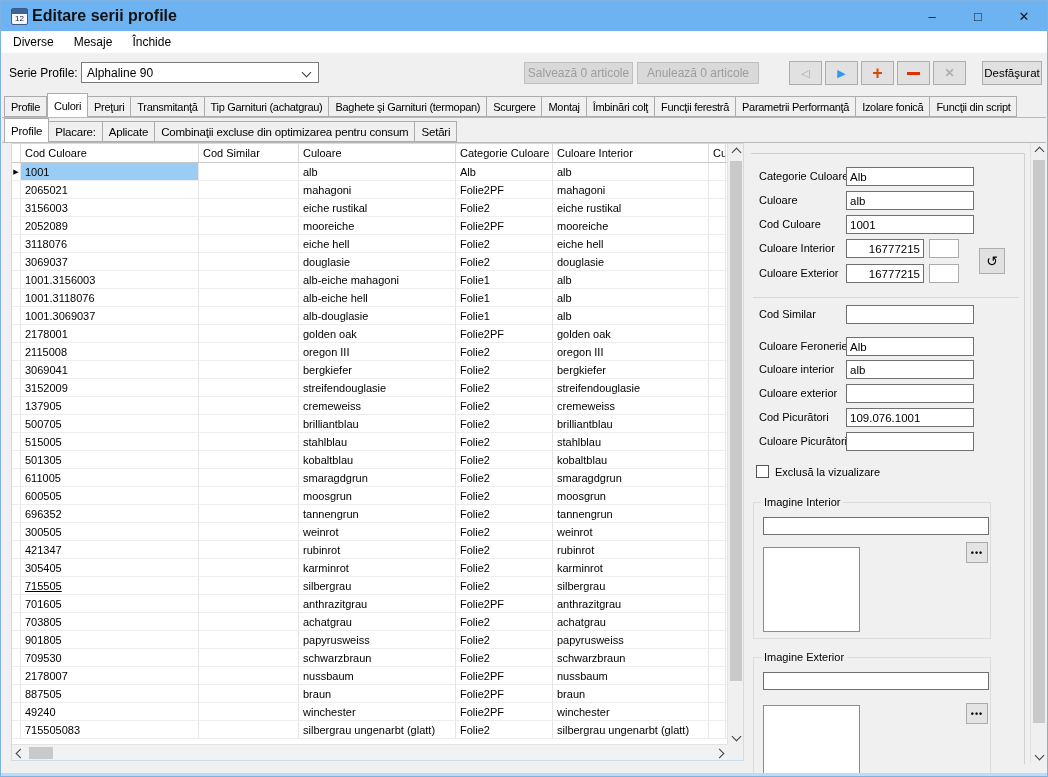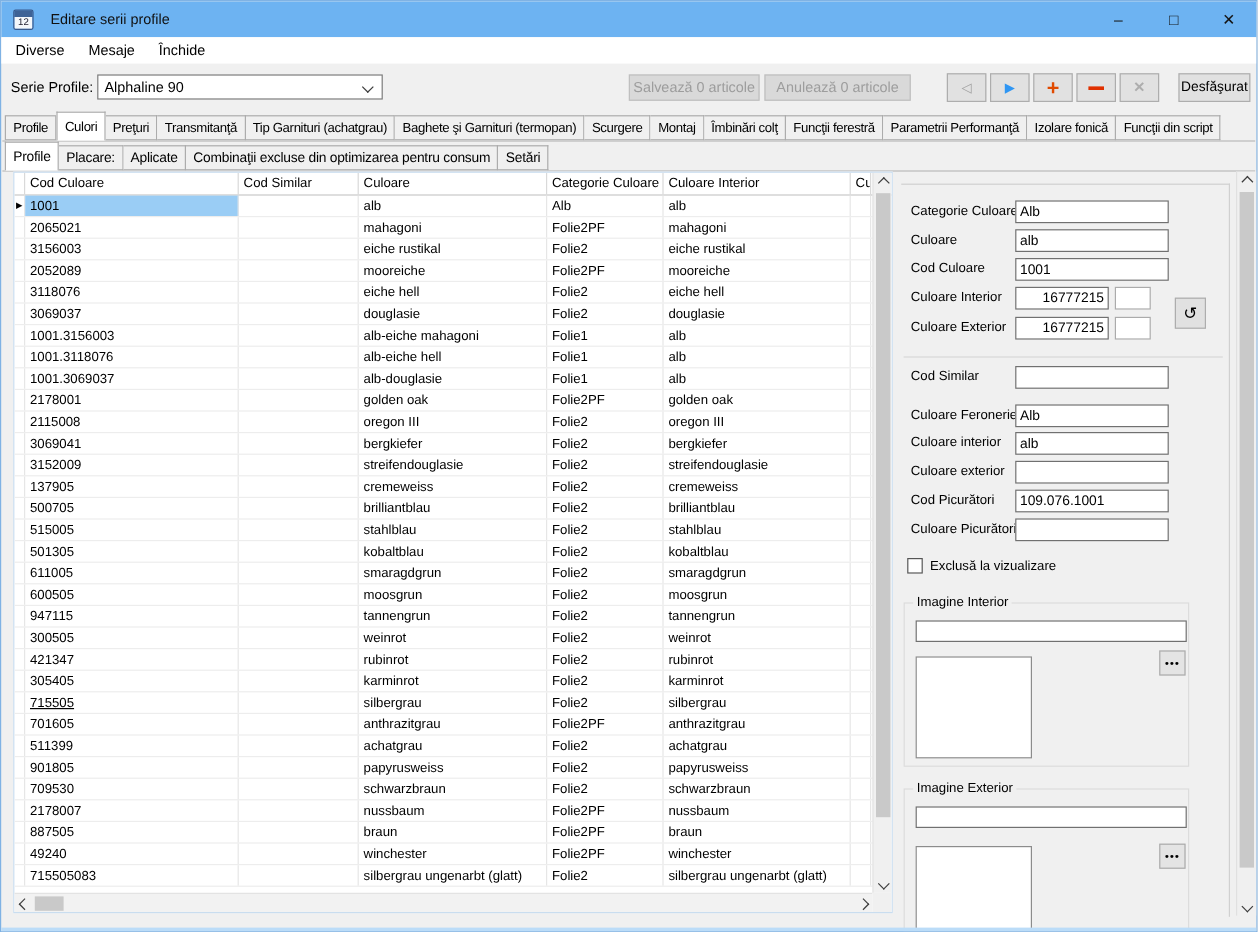--- a/index.html
+++ b/index.html
@@ -5,21 +5,21 @@
   html,body{margin:0;padding:0;background:#cfd8e0;}
   .window{position:relative;width:1048px;height:777px;background:#F0F0F0;
     font-family:"Liberation Sans",sans-serif;font-size:12px;color:#000;
     overflow:hidden;border:1px solid #7FB2E4;box-sizing:border-box;}
   .bottom-edge{position:absolute;left:0;right:0;bottom:0;height:3px;background:#BBDCF8;}
 
   
   .titlebar{position:absolute;left:0;top:0;right:0;height:30px;background:#6DB3F2;display:flex;align-items:center;}
   .app-icon{width:17px;height:17px;margin-left:10px;background:linear-gradient(180deg,#3E6296 0 5px,#F4F7FB 5px);border:1px solid #38598C;border-radius:2px;box-sizing:border-box;text-align:center;}
   .app-icon span{display:block;font-size:8px;line-height:11px;margin-top:4px;color:#223;}
-  .win-title{margin-left:14px;font-size:12px;color:#111;}
+  .win-title{margin-left:4px;font-size:16px;color:#111;font-weight:bold;}
   .win-controls{position:absolute;right:0;top:0;height:30px;display:flex;}
   .win-btn{width:46px;height:30px;display:flex;align-items:center;justify-content:center;font-size:13px;color:#151515;}
 
   
   .menubar{position:absolute;top:30px;left:0;right:0;height:22px;background:#FFFFFF;display:flex;align-items:stretch;padding-left:2px;}
   .menu-item{padding:0 10px;display:flex;align-items:center;font-size:12px;}
 
   
   .lbl-serie{position:absolute;left:8px;top:65px;font-size:12px;}
   .combo{position:absolute;left:80px;top:61px;width:238px;height:21px;background:#fff;border:1px solid #7A7A7A;box-sizing:border-box;display:flex;align-items:center;padding-left:5px;}
@@ -348,21 +348,21 @@
           <div class="c sel-col" style="width: 9px;"></div>
           <div class="c" style="width: 178px;">600505</div>
           <div class="c" style="width: 100px;"></div>
           <div class="c" style="width: 157px;">moosgrun</div>
           <div class="c" style="width: 97px;">Folie2</div>
           <div class="c" style="width: 156px;">moosgrun</div>
           <div class="c" style="width: 17px;"></div>
         </div>
         <div class="row">
           <div class="c sel-col" style="width: 9px;"></div>
-          <div class="c" style="width: 178px;">947115</div>
+          <div class="c" style="width: 178px;">696352</div>
           <div class="c" style="width: 100px;"></div>
           <div class="c" style="width: 157px;">tannengrun</div>
           <div class="c" style="width: 97px;">Folie2</div>
           <div class="c" style="width: 156px;">tannengrun</div>
           <div class="c" style="width: 17px;"></div>
         </div>
         <div class="row">
           <div class="c sel-col" style="width: 9px;"></div>
           <div class="c" style="width: 178px;">300505</div>
           <div class="c" style="width: 100px;"></div>
@@ -402,21 +402,21 @@
           <div class="c sel-col" style="width: 9px;"></div>
           <div class="c" style="width: 178px;">701605</div>
           <div class="c" style="width: 100px;"></div>
           <div class="c" style="width: 157px;">anthrazitgrau</div>
           <div class="c" style="width: 97px;">Folie2PF</div>
           <div class="c" style="width: 156px;">anthrazitgrau</div>
           <div class="c" style="width: 17px;"></div>
         </div>
         <div class="row">
           <div class="c sel-col" style="width: 9px;"></div>
-          <div class="c" style="width: 178px;">511399</div>
+          <div class="c" style="width: 178px;">703805</div>
           <div class="c" style="width: 100px;"></div>
           <div class="c" style="width: 157px;">achatgrau</div>
           <div class="c" style="width: 97px;">Folie2</div>
           <div class="c" style="width: 156px;">achatgrau</div>
           <div class="c" style="width: 17px;"></div>
         </div>
         <div class="row">
           <div class="c sel-col" style="width: 9px;"></div>
           <div class="c" style="width: 178px;">901805</div>
           <div class="c" style="width: 100px;"></div>

